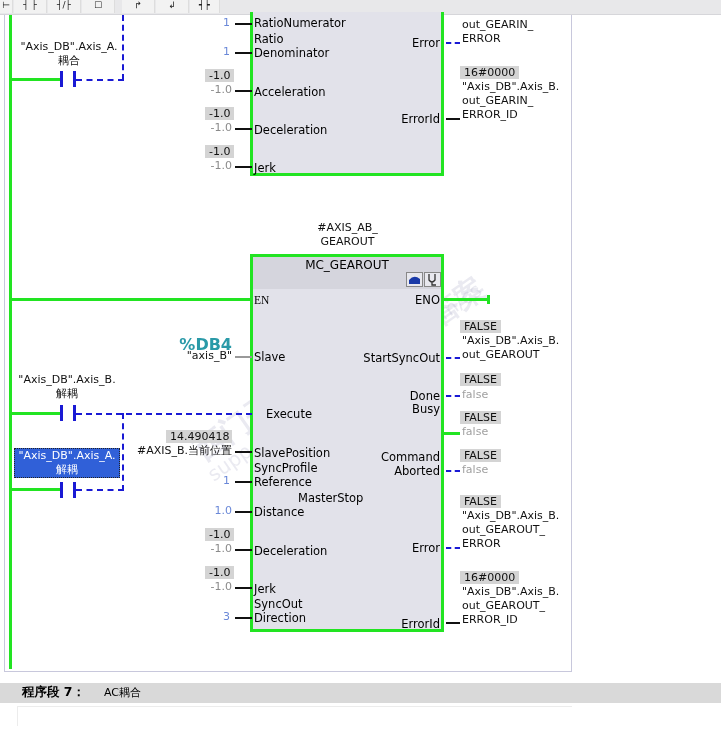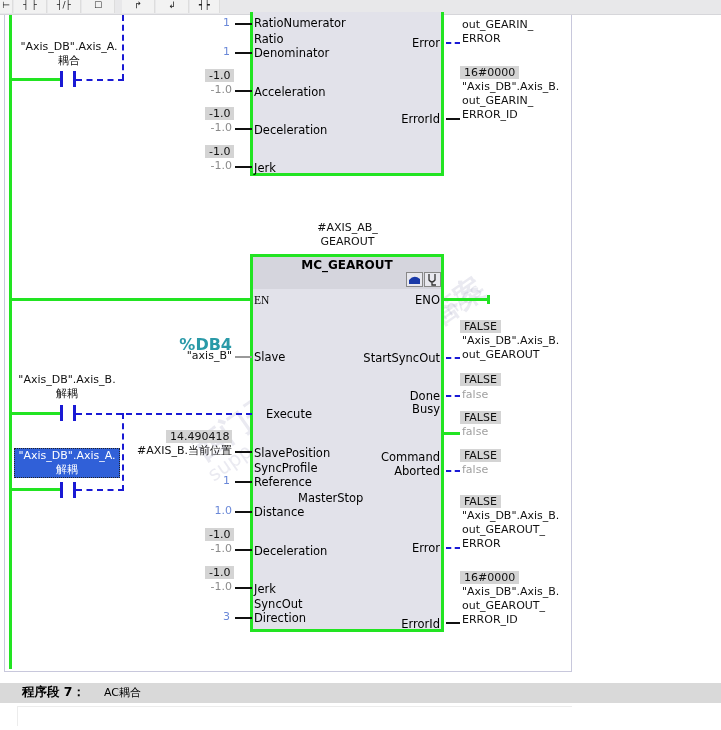--- a/index.html
+++ b/index.html
@@ -104,21 +104,21 @@
   <div>out_GEARIN_</div>
   <div>ERROR_ID</div>
 </div>
 
 <div class="abs lbl lbl-c" style="left:300px;top:221px;width:95px;">
   <div>#AXIS_AB_</div>
   <div>GEAROUT</div>
 </div>
 <div class="abs box" style="left:250px;top:254px;width:194px;height:378px;"></div>
 <div class="abs box-head" style="left:253px;top:257px;width:188px;height:32px;"></div>
-<div class="abs" style="left:253px;top:257px;width:188px;text-align:center;font-weight:bold;font-size:12px;line-height:16px;">MC_GEAROUT</div>
+<div class="abs" style="left:253px;top:257px;width:188px;text-align:center;font-weight:normal;font-size:12px;line-height:16px;">MC_GEAROUT</div>
 <div class="abs icon-btn" style="left:406px;top:272px;">
   <svg width="15" height="13">
       <path d="M2 11 L2 7 Q7 1 13 6 L13 11 Z" fill="#1a3aa8"></path>
     </svg>
 </div>
 <div class="abs icon-btn" style="left:424px;top:272px;">
   <svg width="15" height="13">
       <path d="M4 1 L4 7 Q7 11 10 7 L10 1 M7 9 L7 12 L11 12" stroke="#333" stroke-width="1.3" fill="none"></path>
     </svg>
 </div>

